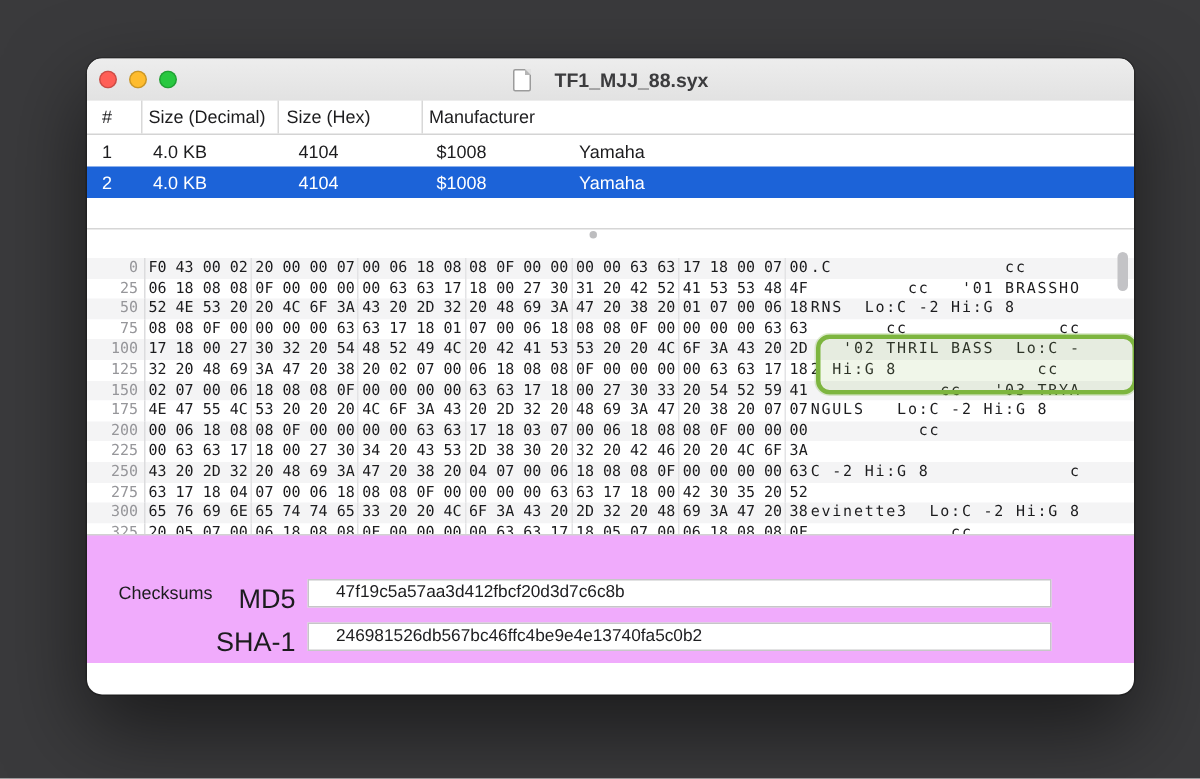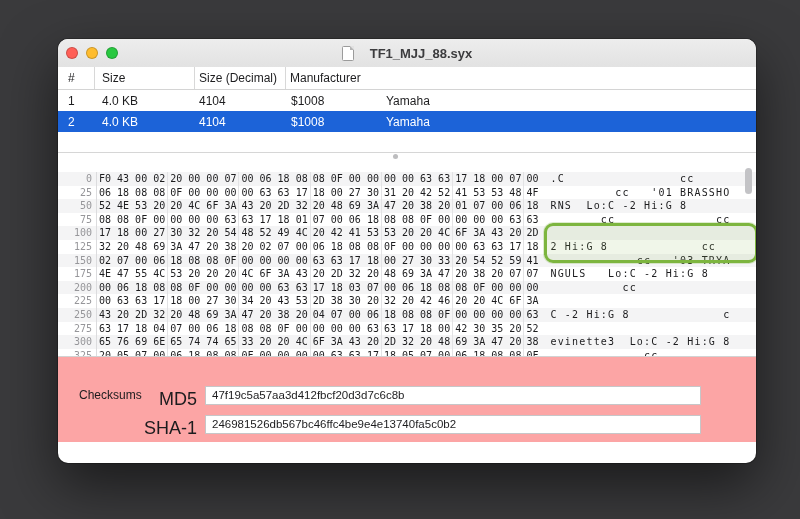--- a/index.html
+++ b/index.html
@@ -57,41 +57,41 @@
   .hexrow{
     height:13.6px;line-height:13.6px;display:flex;align-items:center;
     font-family:"DejaVu Sans Mono", monospace;font-size:10px;color:#1c1c1e;
     background:#ffffff;
   }
   .hexrow.stripe{background:#f4f4f5;}
   .hoff{width:39px;box-sizing:border-box;padding-right:4px;text-align:right;
     color:#96969a;border-right:1px solid #dcdcde;align-self:stretch;line-height:13.6px;}
   .hgroup{white-space:pre;padding:0 2px;border-right:1px solid #e3e3e5;align-self:stretch;line-height:13.6px;}
   .hgroup.last{border-right:none;}
-  .hascii{white-space:pre;margin-left:10px;letter-spacing:1.18px;}
+  .hascii{white-space:pre;letter-spacing:1.18px;}
   .greenbox{
     position:absolute;left:486px;top:70px;width:208px;height:34px;
     border:3px solid #7db53f;border-radius:9px;
     background:rgba(150,190,100,0.14);
     box-shadow:0 0 0 1px rgba(125,181,63,0.25);
   }
   .vthumb{position:absolute;right:4px;top:15px;width:7px;height:26px;border-radius:3.5px;background:#c3c3c6;}
   .hdot{position:absolute;left:335px;top:1px;width:5px;height:5px;border-radius:50%;background:#bdbdbf;}
   
   .checks{
     position:absolute;left:0;top:317px;width:698px;height:86px;
-    background:#fca5a5;border-top:1px solid #d2d2d2;box-sizing:border-box;
+    background:#f0abfc;border-top:1px solid #d2d2d2;box-sizing:border-box;
   }
   .sectionlabel{position:absolute;left:21px;top:31px;font-size:12px;color:#1c1c1e;}
   .ckrow{position:absolute;left:0;width:698px;height:19px;}
   .cklabel{position:absolute;left:0;top:3px;width:139px;text-align:right;font-size:18px;color:#1c1c1e;}
   .ckfield{
     position:absolute;left:147px;top:0;width:496px;height:19px;box-sizing:border-box;
     background:#ffffff;border:1px solid #c6c6c8;
-    font-size:11.5px;color:#1d1d1f;line-height:17px;padding:0 6px;
+    font-size:11.5px;color:#1d1d1f;line-height:17px;padding:0 18px;
     overflow:hidden;white-space:nowrap;
   }
 </style>
 </head>
 <body>
 
 <div class="stage">
   <div class="window">
 
     <div class="titlebar">
@@ -101,22 +101,22 @@
         <div class="tl" style="background:#28c840;"></div>
       </div>
       <div class="titlegroup">
         <div class="docicon"></div>
         <span class="wtitle">TF1_MJJ_88.syx</span>
       </div>
     </div>
 
     <div class="thead">
         <span class="hcell c0">#</span>
-        <span class="hcell c1">Size</span>
         <span class="hcell c2">Size (Decimal)</span>
+        <span class="hcell c3">Size (Hex)</span>
         <span class="hcell c4">Manufacturer</span>
       </div>
     <div class="tbody">
         <div class="trow">
           <span class="tcell c0">1</span>
           <span class="tcell c1">4.0 KB</span>
           <span class="tcell c2">4104</span>
           <span class="tcell c3">$1008</span>
           <span class="tcell c4">Yamaha</span>
         </div>
@@ -178,20 +178,21 @@
           </div>
           <div class="hexrow stripe">
             <span class="hoff">100</span>
             <span class="hgroup">17 18 00 27</span>
             <span class="hgroup">30 32 20 54</span>
             <span class="hgroup">48 52 49 4C</span>
             <span class="hgroup">20 42 41 53</span>
             <span class="hgroup">53 20 20 4C</span>
             <span class="hgroup">6F 3A 43 20</span>
             <span class="hgroup last">2D</span>
+            <span class="hascii">   '02 THRIL BASS  Lo:C -</span>
           </div>
           <div class="hexrow">
             <span class="hoff">125</span>
             <span class="hgroup">32 20 48 69</span>
             <span class="hgroup">3A 47 20 38</span>
             <span class="hgroup">20 02 07 00</span>
             <span class="hgroup">06 18 08 08</span>
             <span class="hgroup">0F 00 00 00</span>
             <span class="hgroup">00 63 63 17</span>
             <span class="hgroup last">18</span>

